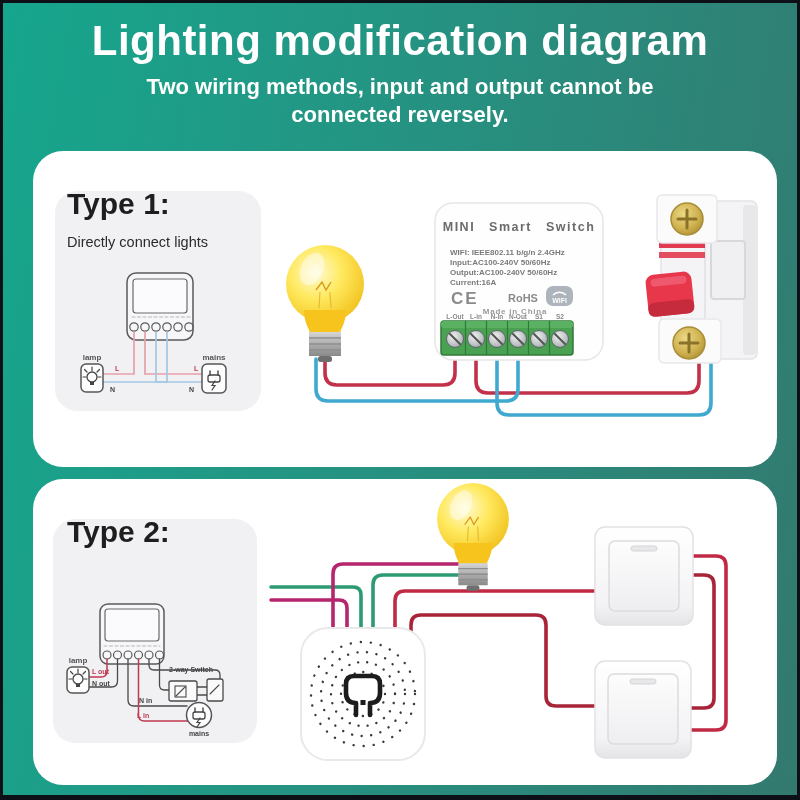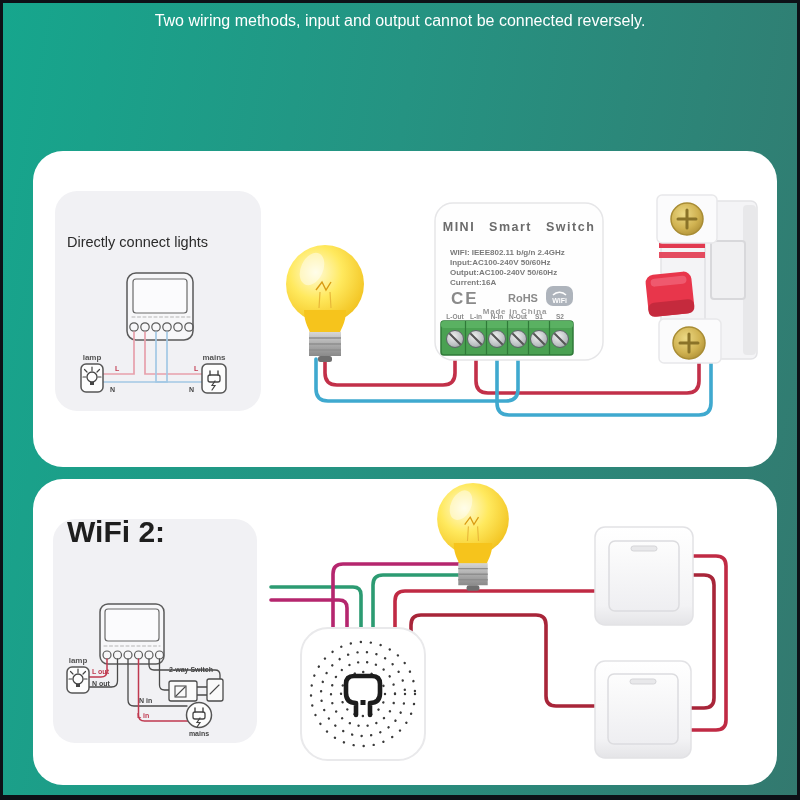--- a/index.html
+++ b/index.html
@@ -4,21 +4,21 @@
 <style>
   html,body{margin:0;padding:0;background:#000;}
   .frame{
     position:relative;width:800px;height:800px;box-sizing:border-box;
     border:3px solid #0d1117;border-bottom-width:5px;overflow:hidden;
     background:linear-gradient(100deg,#16a68d 0%,#259382 45%,#33796f 100%);
     font-family:"Liberation Sans", sans-serif;
   }
   header{position:absolute;top:0;left:0;width:100%;text-align:center;color:#fff;}
   h1{margin:14px 0 0 0;font-size:42px;font-weight:800;letter-spacing:.5px;}
-  .subtitle{margin:8px auto 0 auto;width:620px;font-size:16px;font-weight:400;line-height:1.25;}
+  .subtitle{margin:8px auto 0 auto;width:620px;font-size:22px;font-weight:700;line-height:1.25;}
   .panel{position:absolute;left:30px;width:744px;background:#fff;border-radius:30px;}
   .panel1{top:148px;height:316px;}
   .panel2{top:476px;height:306px;}
   .inner-bg{position:absolute;background:#f1f1f4;border-radius:22px;}
   .inner1{left:22px;top:40px;width:206px;height:220px;}
   .inner2{left:20px;top:40px;width:204px;height:224px;}
   .panel h2{position:absolute;left:34px;margin:0;font-size:30px;font-weight:800;color:#1e1e1e;}
   .panel1 h2{top:36px;} .panel2 h2{top:36px;}
   .panel .sub{position:absolute;left:34px;margin:0;font-size:14.5px;font-weight:400;color:#2a2a2a;line-height:1.3;}
   .panel1 .sub{top:82px;} .panel2 .sub{top:76px;width:195px;}
@@ -34,31 +34,33 @@
   .t-wifi{font-size:7px;fill:#fff;font-weight:800;text-anchor:middle;}
   .red-t{fill:#c0394f;}
   .mid{text-anchor:middle;}
 </style>
 </head>
 <body>
 
 <div class="frame">
 
   <header>
+    <h1>Lighting modification diagram</h1>
     <p class="subtitle">Two wiring methods, input and output cannot be connected reversely.</p>
   </header>
 
   <section class="panel panel1">
     <div class="inner-bg inner1"></div>
+    <h2>Type 1:</h2>
     <p class="sub">Directly connect lights</p>
   </section>
 
   <section class="panel panel2">
     <div class="inner-bg inner2"></div>
-    <h2>WiFi 2:</h2>
+    <h2>Type 2:</h2>
   </section>
 
   <svg class="art" width="800" height="800" viewBox="0 0 800 800">
     <defs>
       <radialGradient id="gBulb" cx="38%" cy="35%" r="75%">
         <stop offset="0%" stop-color="#fffbd8"></stop>
           <stop offset="45%" stop-color="#ffe95e"></stop>
           <stop offset="100%" stop-color="#f0bd17"></stop>
       </radialGradient>
       <linearGradient id="gBase" x1="0" y1="0" x2="0" y2="1">

